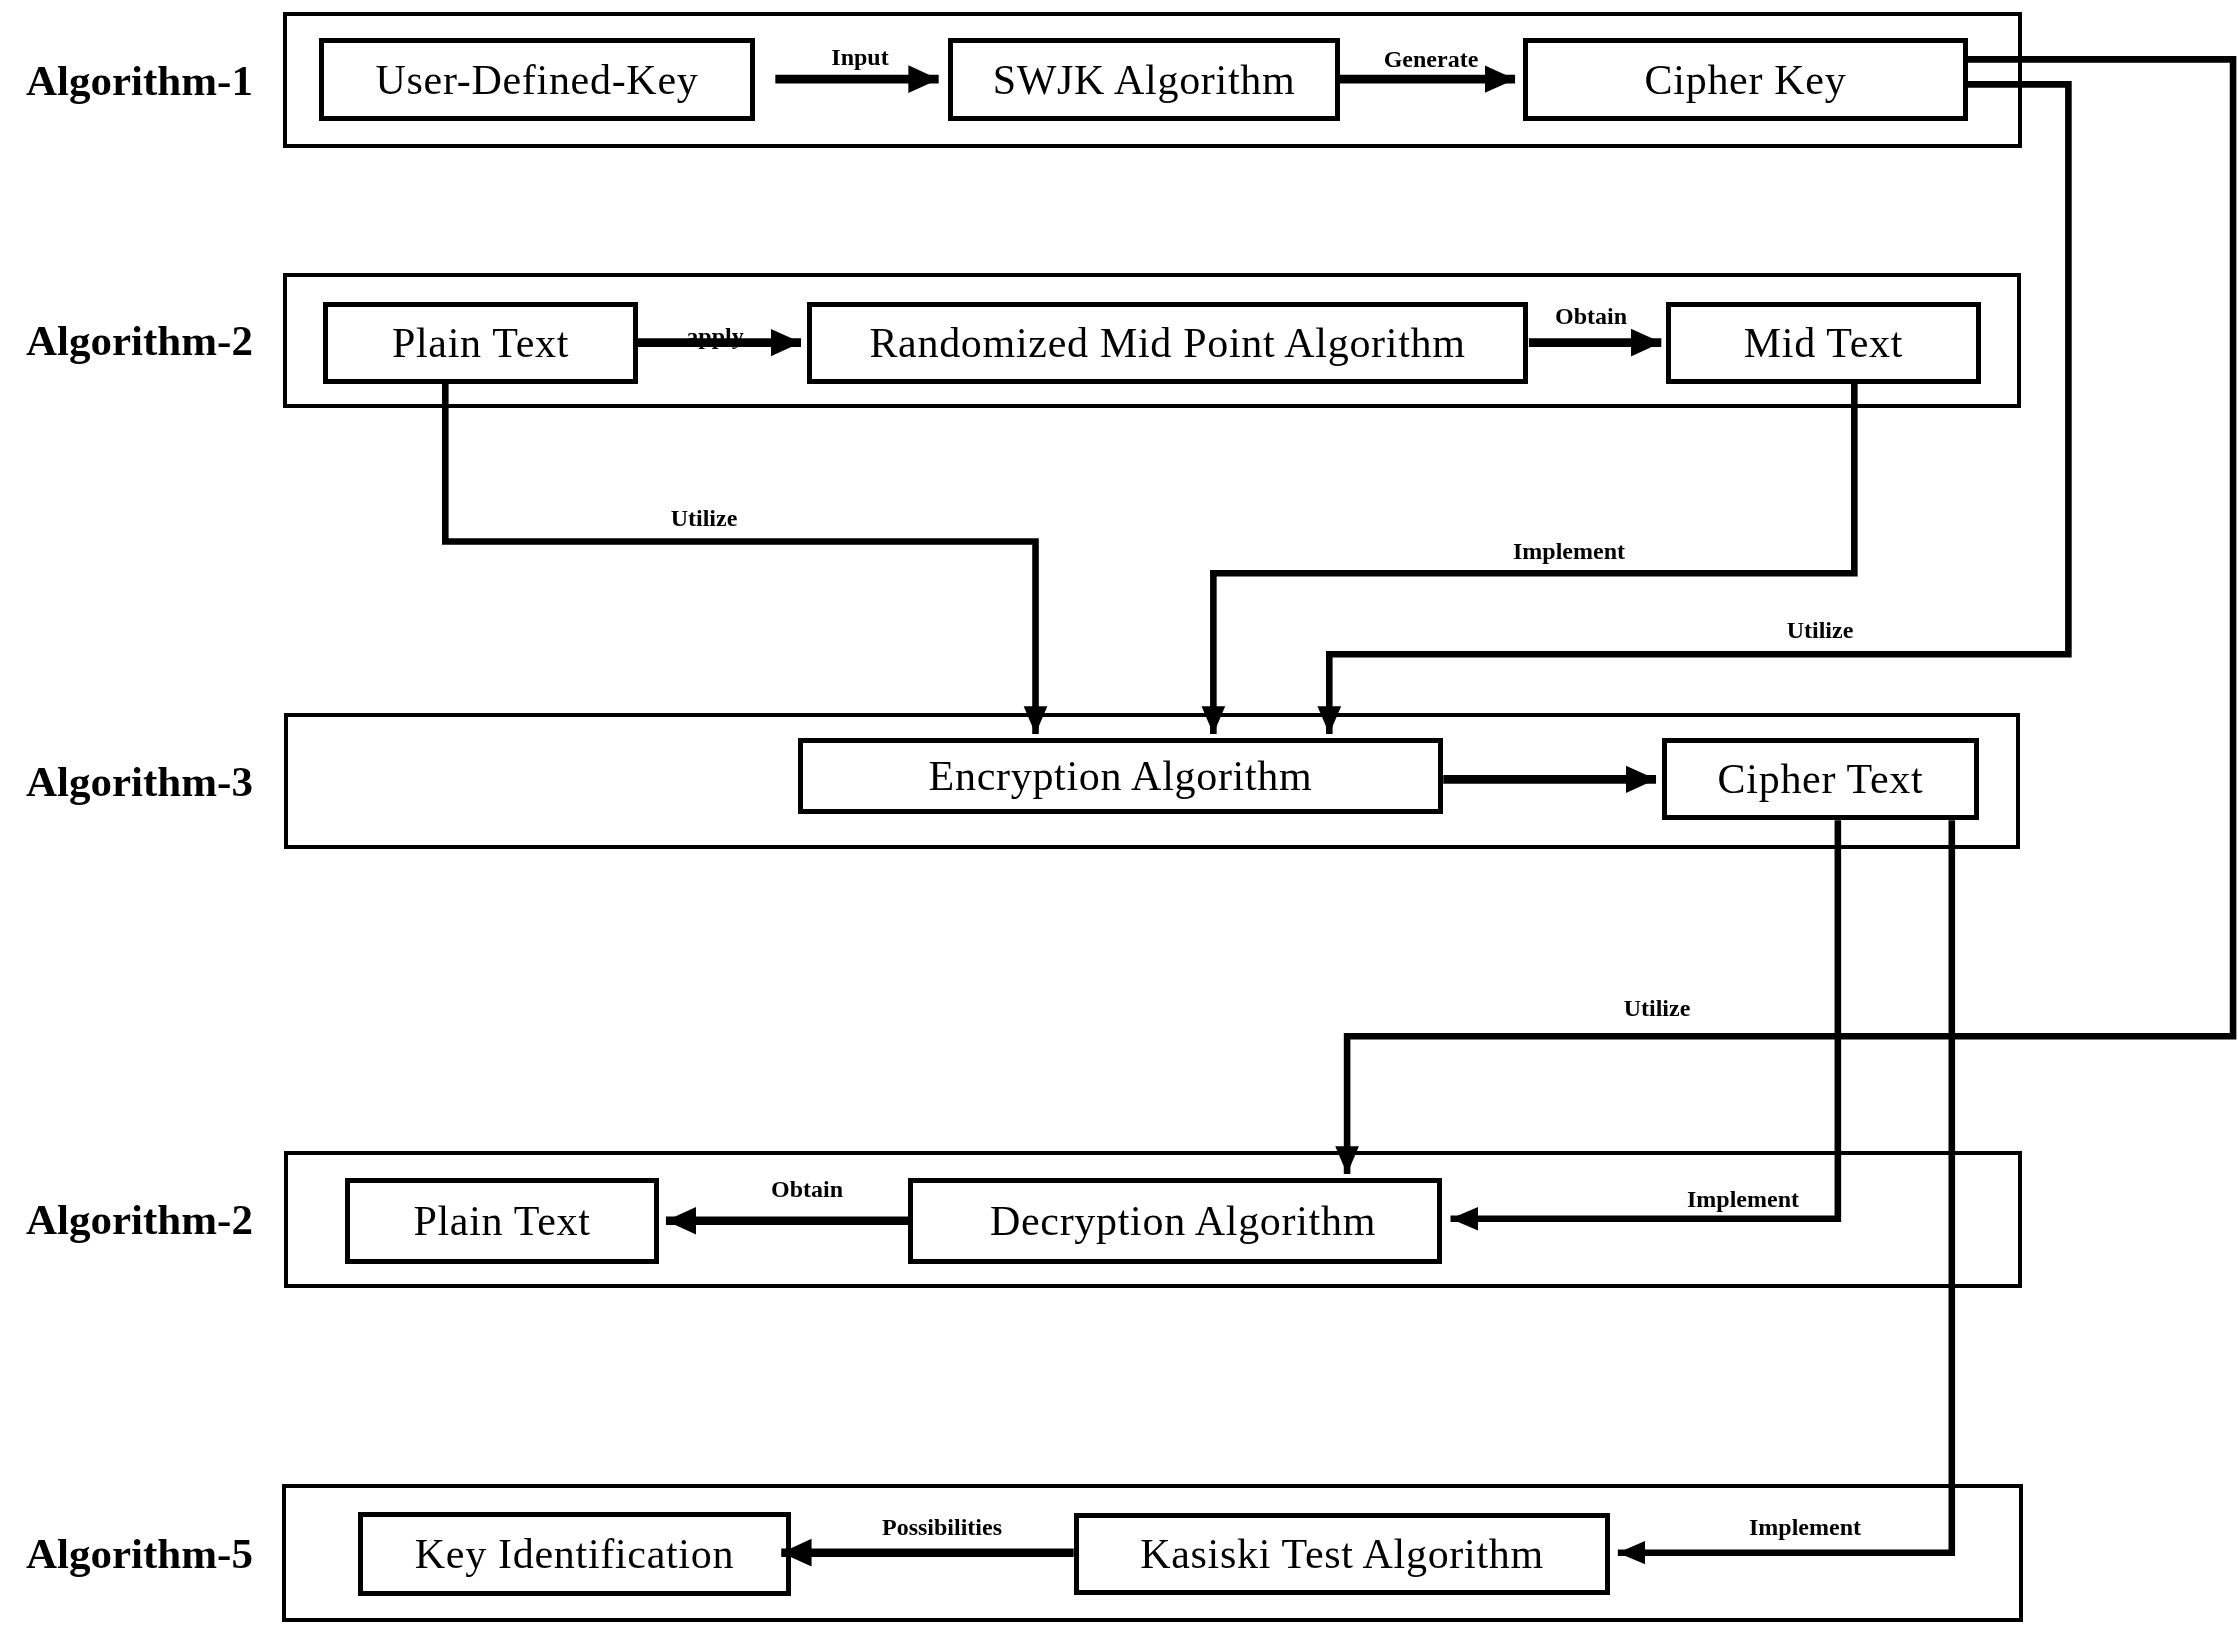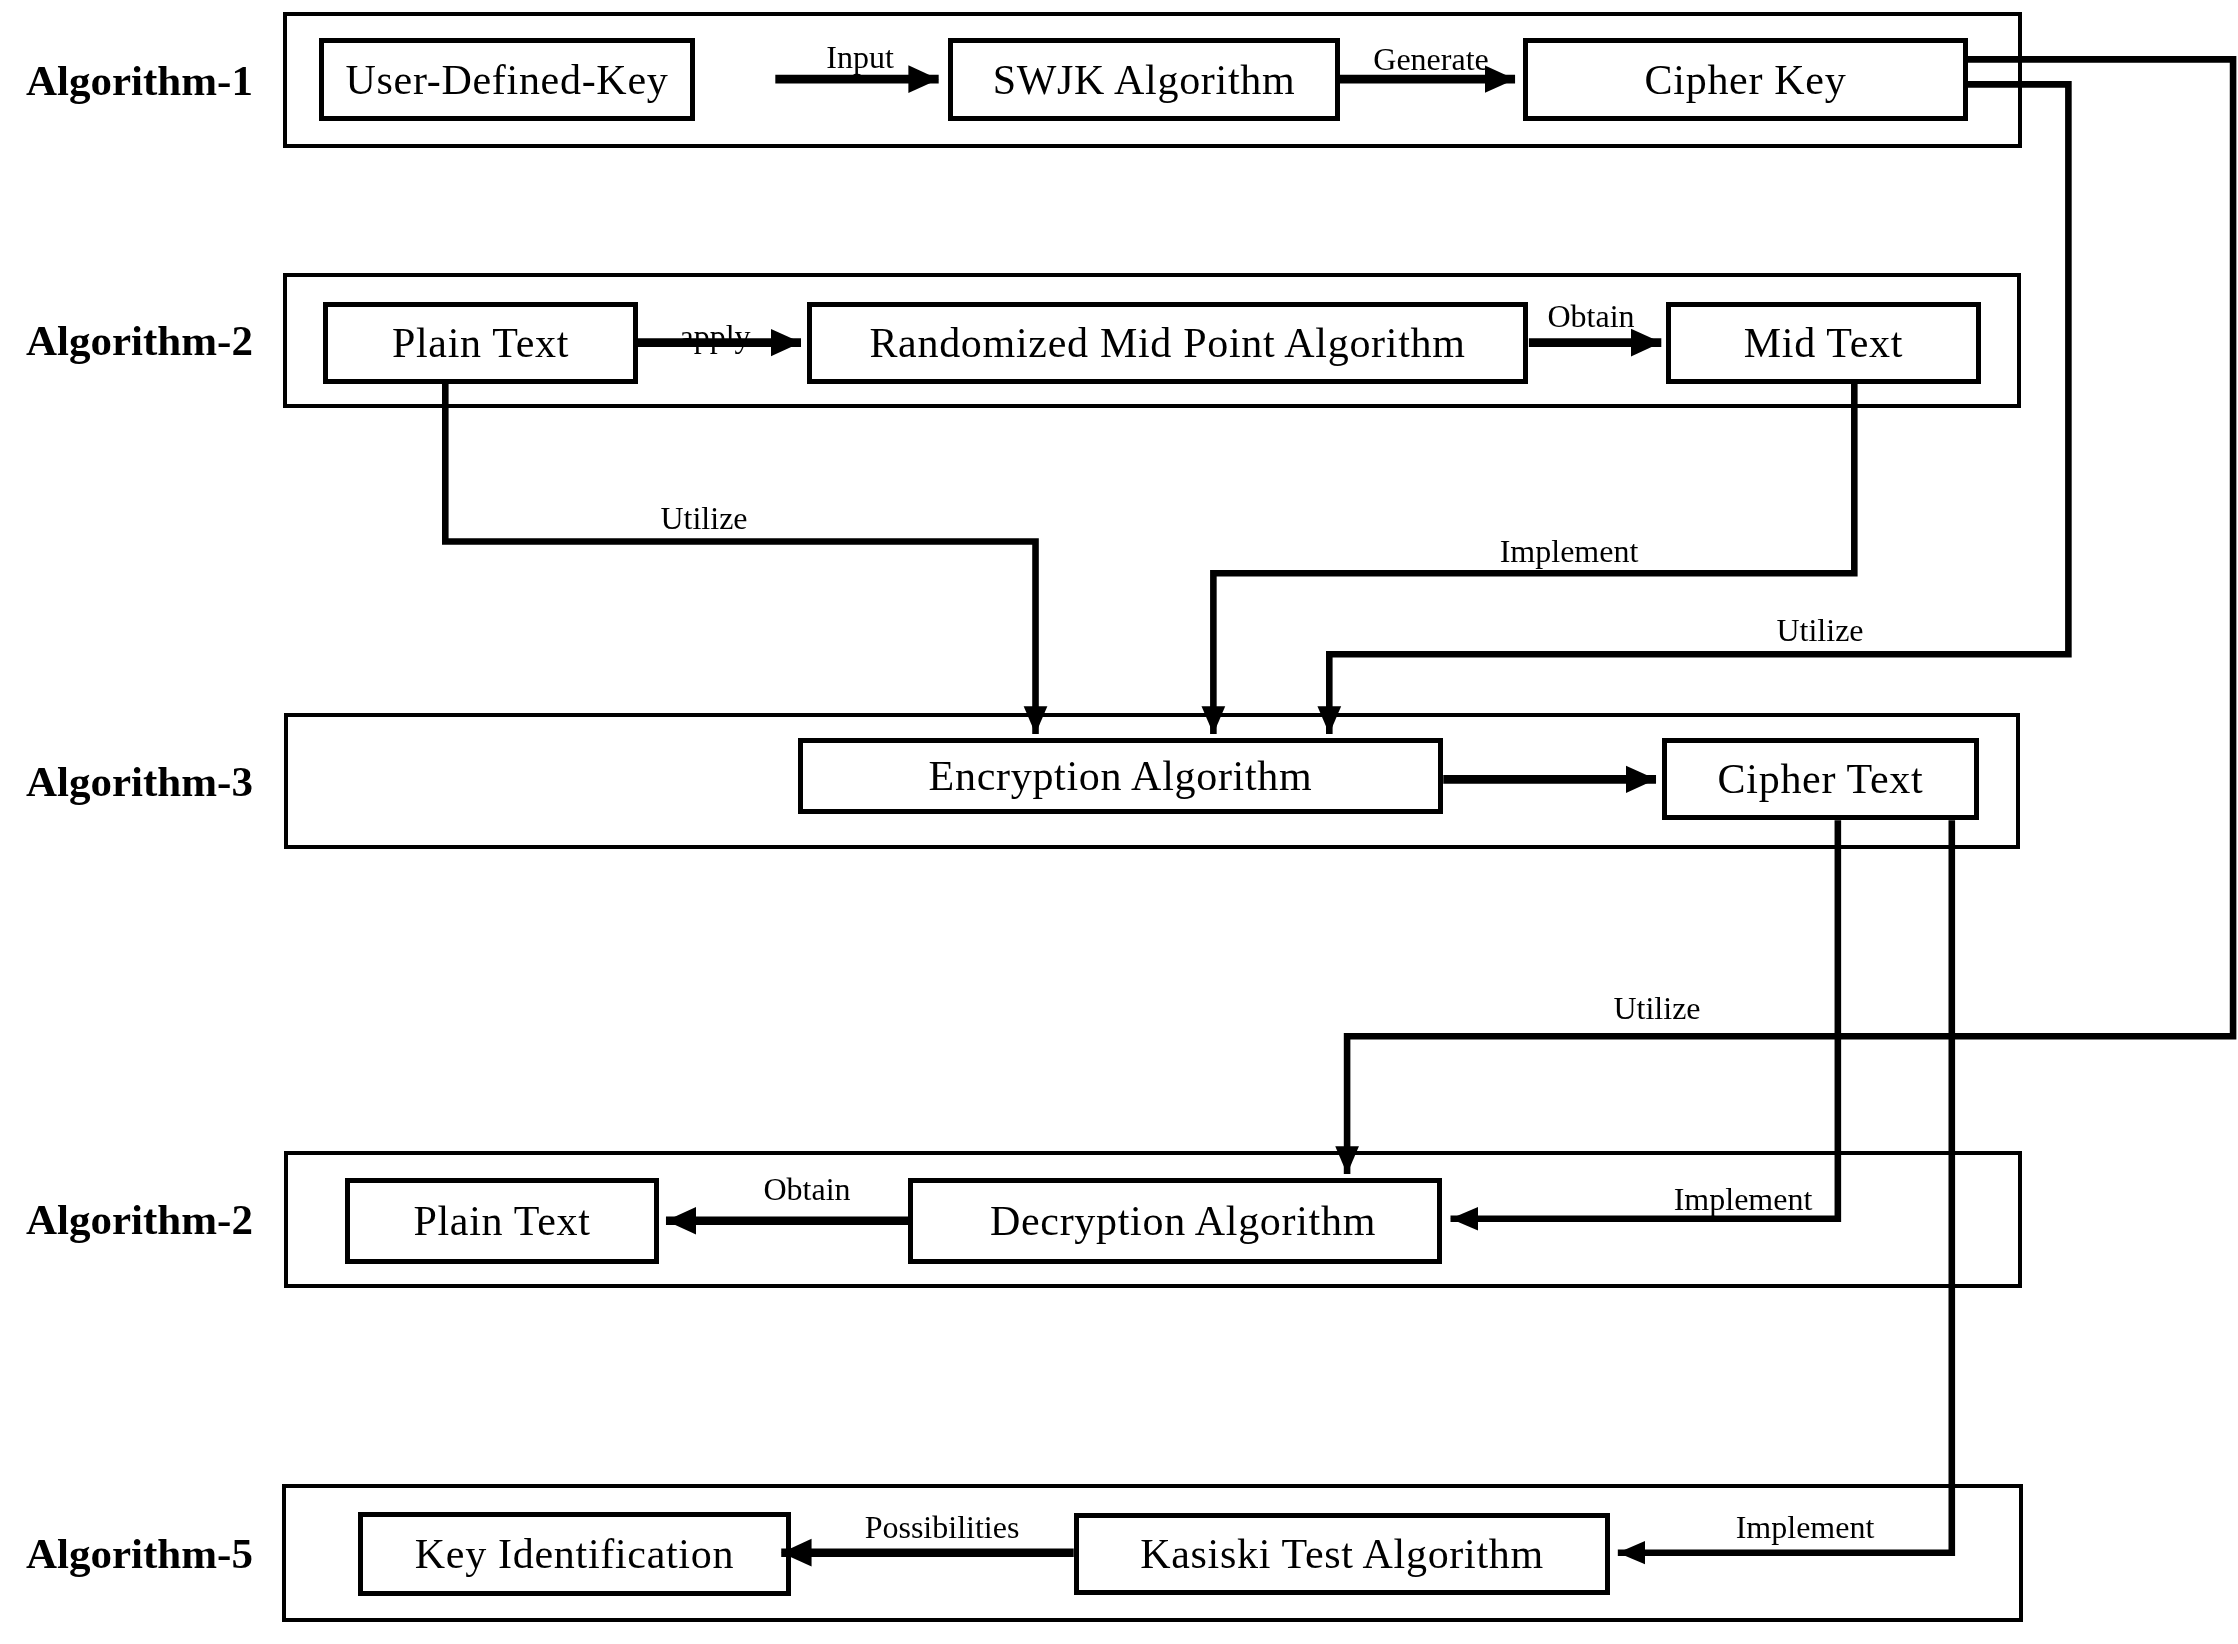--- a/index.html
+++ b/index.html
@@ -48,22 +48,22 @@
     display: flex;
     align-items: center;
     font-weight: bold;
     font-size: 43px;
     z-index: 2;
     white-space: nowrap;
   }
   .edge-label {
     position: absolute;
     transform: translate(-50%, -50%);
-    font-weight: normal;
-    font-size: 32px;
+    font-weight: bold;
+    font-size: 24px;
     white-space: nowrap;
     z-index: 4;
     background: transparent;
   }
 </style>
 </head>
 <body>
 
 <div class="canvas">
 
@@ -98,21 +98,21 @@
   <div class="row-container" style="left:284px; top:713px; width:1736px; height:136px;"></div>
   <div class="row-container" style="left:284px; top:1151px; width:1738px; height:137px;"></div>
   <div class="row-container" style="left:282px; top:1484px; width:1741px; height:138px;"></div>
 
   <div class="row-label" style="top:12px; height:136px;">Algorithm-1</div>
   <div class="row-label" style="top:273px; height:135px;">Algorithm-2</div>
   <div class="row-label" style="top:713px; height:136px;">Algorithm-3</div>
   <div class="row-label" style="top:1151px; height:137px;">Algorithm-2</div>
   <div class="row-label" style="top:1484px; height:138px;">Algorithm-5</div>
 
-  <div class="node" style="left:319px; top:38px; width:376px; height:83px;">
+  <div class="node" style="left:319px; top:38px; width:436px; height:83px;">
     <span>User-Defined-Key</span>
   </div>
   <div class="node" style="left:948px; top:38px; width:392px; height:83px;">
     <span>SWJK Algorithm</span>
   </div>
   <div class="node" style="left:1523px; top:38px; width:445px; height:83px;">
     <span>Cipher Key</span>
   </div>
 
   <div class="node" style="left:323px; top:302px; width:315px; height:82px;">

